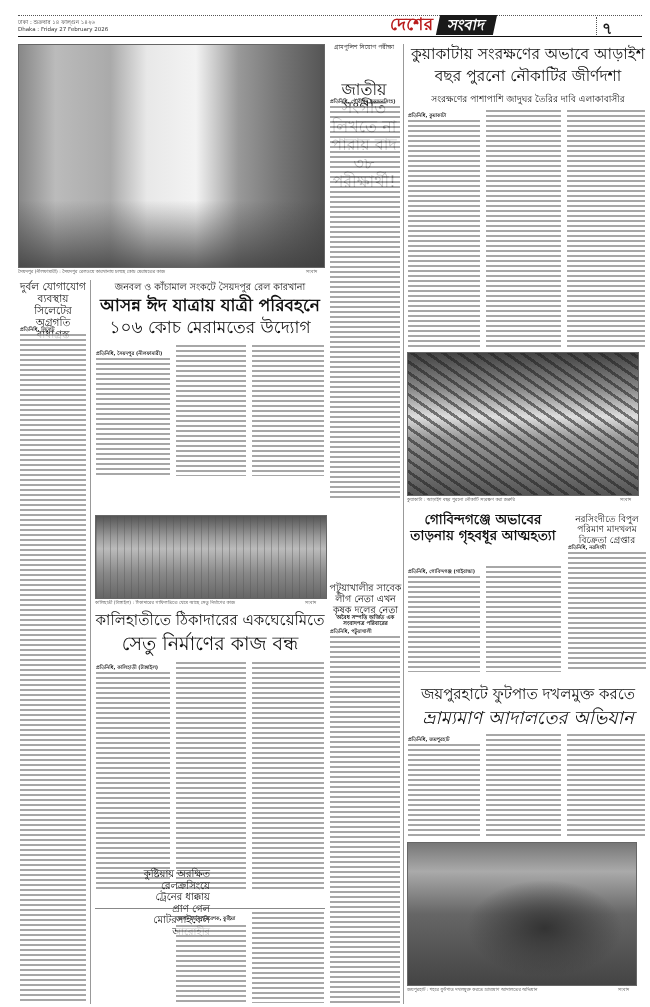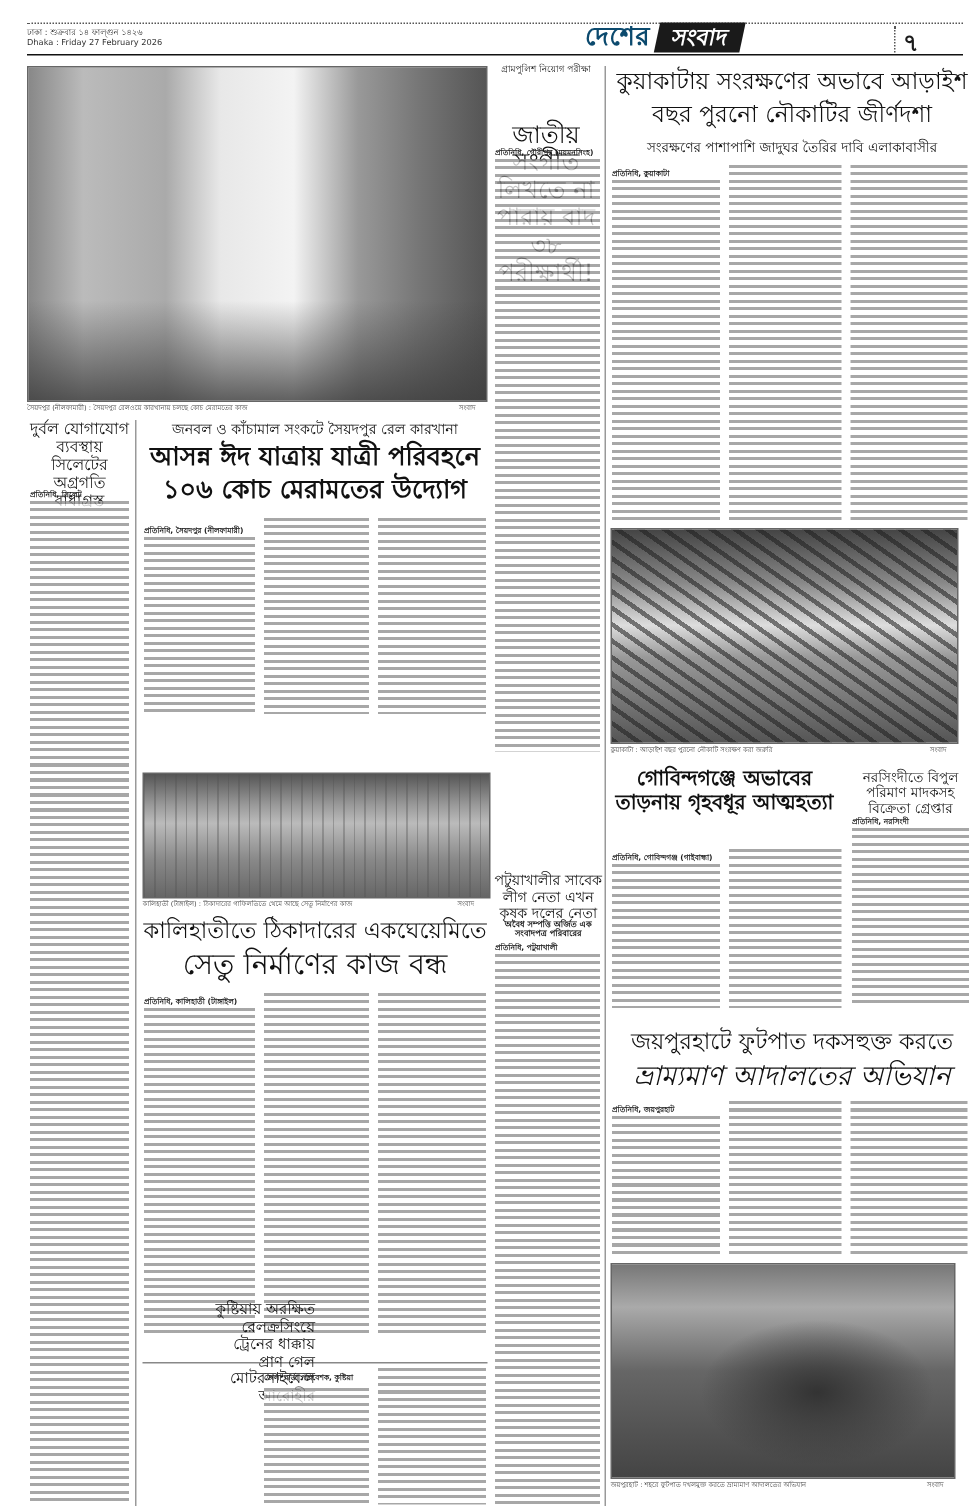--- a/index.html
+++ b/index.html
@@ -2,21 +2,21 @@
 <html><head>
 <meta charset="utf-8">
 <style>
   html,body{margin:0;padding:0;background:#fff;}
   body{width:650px;height:1007px;position:relative;overflow:hidden;font-family:"DejaVu Serif",serif;color:#1a1a1a;}
   
   .dotline{position:absolute;left:18px;right:8px;top:15px;border-top:1px dotted #555;}
   .hdr-date{position:absolute;left:18px;top:19px;font-size:5.5px;line-height:7px;color:#333;font-family:"DejaVu Sans",sans-serif;}
   .hdr-rule{position:absolute;left:18px;right:8px;top:36px;border-top:1.5px solid #111;}
   .masthead{position:absolute;left:390px;top:15px;height:20px;display:flex;align-items:center;}
-  .mh-a{font-size:17px;font-weight:bold;color:#0c4a6e;letter-spacing:0.5px;font-family:"DejaVu Sans",sans-serif;}
+  .mh-a{font-size:17px;font-weight:bold;color:#b91c1c;letter-spacing:0.5px;font-family:"DejaVu Sans",sans-serif;}
   .mh-b{margin-left:4px;background:#1a1a1a;color:#fff;font-size:15px;font-weight:bold;padding:0 10px;transform:skewX(-12deg);height:20px;line-height:20px;font-family:"DejaVu Sans",sans-serif;}
   .pgno{position:absolute;left:602px;top:16px;font-size:16px;font-weight:bold;font-family:"DejaVu Sans",sans-serif;}
   .pgsep{position:absolute;left:596px;top:17px;height:18px;border-left:1px dotted #555;}
   
   .photo{position:absolute;overflow:hidden;border:1px solid #666;}
   .ph-train{background:
      linear-gradient(180deg,rgba(0,0,0,0) 0%,rgba(0,0,0,0) 70%,rgba(60,60,60,.8) 100%),
      linear-gradient(90deg,#888 0%,#bbb 12%,#aaa 30%,#e8e8e8 42%,#f3f3f3 58%,#999 72%,#777 85%,#555 100%);}
   .ph-boat{background:
      repeating-linear-gradient(35deg,rgba(30,30,30,.55) 0 3px,rgba(0,0,0,0) 3px 9px),
@@ -57,21 +57,21 @@
 <div class="caption" style="left:18px;top:269px;width:260px;">সৈয়দপুর (নীলফামারী) : সৈয়দপুর রেলওয়ে কারখানায় চলছে কোচ মেরামতের কাজ</div>
 <div class="credit" style="left:306px;top:269px;">সংবাদ</div>
 
 <div class="hl" style="left:18px;top:280px;width:70px;font-size:10.5px;">দুর্বল যোগাযোগ ব্যবস্থায় সিলেটের অগ্রগতি বাধাগ্রস্ত</div>
 <div class="byline" style="left:20px;top:326px;">প্রতিনিধি, সিলেট</div>
 <div class="col" style="left:20px;top:334px;width:66px;height:670px;"></div>
 <div class="vr" style="left:90px;top:280px;height:724px;"></div>
 
 <div class="hl" style="left:95px;top:282px;width:230px;font-size:9.5px;">জনবল ও কাঁচামাল সংকটে সৈয়দপুর রেল কারখানা</div>
 <div class="hl" style="left:95px;top:296px;width:230px;font-size:17px;font-weight:bold;">আসন্ন ঈদ যাত্রায় যাত্রী পরিবহনে</div>
-<div class="hl" style="left:95px;top:318px;width:230px;font-size:17px;font-weight:bold;">১০৬ কোচ মেরামতের উদ্যোগ</div>
+<div class="hl" style="left:95px;top:318px;width:230px;font-size:17px;font-weight:normal;">১০৬ কোচ মেরামতের উদ্যোগ</div>
 <div class="byline" style="left:96px;top:350px;">প্রতিনিধি, সৈয়দপুর (নীলফামারী)</div>
 <div class="col" style="left:96px;top:358px;width:74px;height:118px;"></div>
 <div class="col" style="left:176px;top:345px;width:70px;height:131px;"></div>
 <div class="col" style="left:252px;top:345px;width:72px;height:131px;"></div>
 
 <div class="photo ph-site" style="left:95px;top:515px;width:230px;height:82px;"></div>
 <div class="caption" style="left:95px;top:600px;width:200px;">কালিহাতী (টাঙ্গাইল) : ঠিকাদারের গাফিলতিতে থেমে আছে সেতু নির্মাণের কাজ</div>
 <div class="credit" style="left:305px;top:600px;">সংবাদ</div>
 <div class="hl" style="left:95px;top:612px;width:230px;font-size:15px;">কালিহাতীতে ঠিকাদারের একঘেয়েমিতে</div>
 <div class="hl" style="left:95px;top:633px;width:230px;font-size:19px;">সেতু নির্মাণের কাজ বন্ধ</div>
@@ -101,30 +101,30 @@
 <div class="col" style="left:567px;top:110px;width:78px;height:240px;"></div>
 <div class="photo ph-boat" style="left:407px;top:352px;width:230px;height:142px;"></div>
 <div class="caption" style="left:407px;top:497px;width:200px;">কুয়াকাটা : আড়াইশ বছর পুরনো নৌকাটি সংরক্ষণ করা জরুরি</div>
 <div class="credit" style="left:620px;top:497px;">সংবাদ</div>
 
 <div class="hl" style="left:408px;top:512px;width:150px;font-size:13.5px;font-weight:bold;">গোবিন্দগঞ্জে অভাবের তাড়নায় গৃহবধূর আত্মহত্যা</div>
 <div class="byline" style="left:408px;top:568px;">প্রতিনিধি, গোবিন্দগঞ্জ (গাইবান্ধা)</div>
 <div class="col" style="left:408px;top:576px;width:72px;height:96px;"></div>
 <div class="col" style="left:486px;top:566px;width:75px;height:106px;"></div>
 
-<div class="hl" style="left:567px;top:514px;width:80px;font-size:9px;">নরসিংদীতে বিপুল পরিমাণ মাদকসহ বিক্রেতা গ্রেপ্তার</div>
+<div class="hl" style="left:567px;top:514px;width:80px;font-size:9px;">নরসিংদীতে বিপুল পরিমাণ মাদখলম বিক্রেতা গ্রেপ্তার</div>
 <div class="byline" style="left:568px;top:544px;">প্রতিনিধি, নরসিংদী</div>
 <div class="col" style="left:568px;top:552px;width:78px;height:120px;"></div>
 
 <div class="hl" style="left:328px;top:583px;width:75px;font-size:9.5px;">পটুয়াখালীর সাবেক লীগ নেতা এখন কৃষক দলের নেতা</div>
 <div class="hl" style="left:328px;top:614px;width:75px;font-size:5.5px;font-weight:bold;">অবৈধ সম্পত্তি অর্জিত এক সংবাদপত্র পরিবারের</div>
 <div class="byline" style="left:330px;top:628px;">প্রতিনিধি, পটুয়াখালী</div>
 <div class="col" style="left:330px;top:636px;width:70px;height:368px;"></div>
 
-<div class="hl" style="left:408px;top:686px;width:240px;font-size:15px;">জয়পুরহাটে ফুটপাত দকসহুক্ত করতে</div>
+<div class="hl" style="left:408px;top:686px;width:240px;font-size:15px;">জয়পুরহাটে ফুটপাত দখলমুক্ত করতে</div>
 <div class="hl" style="left:408px;top:708px;width:240px;font-size:18px;font-style:italic;">ভ্রাম্যমাণ আদালতের অভিযান</div>
 <div class="byline" style="left:408px;top:736px;">প্রতিনিধি, জয়পুরহাট</div>
 <div class="col" style="left:408px;top:744px;width:72px;height:92px;"></div>
 <div class="col" style="left:486px;top:734px;width:75px;height:102px;"></div>
 <div class="col" style="left:567px;top:734px;width:78px;height:102px;"></div>
 <div class="photo ph-market" style="left:407px;top:842px;width:228px;height:142px;"></div>
 <div class="caption" style="left:407px;top:987px;width:200px;">জয়পুরহাট : শহরে ফুটপাত দখলমুক্ত করতে ভ্রাম্যমাণ আদালতের অভিযান</div>
 <div class="credit" style="left:618px;top:987px;">সংবাদ</div>
 
 </body></html>

